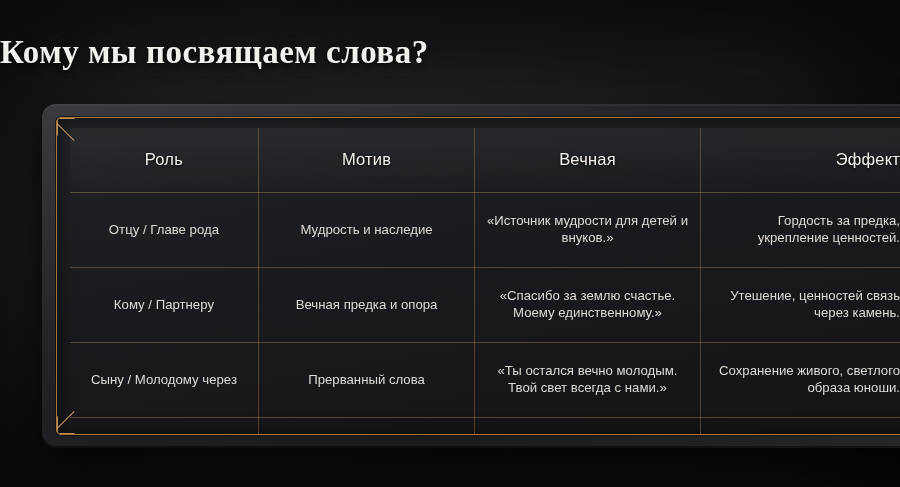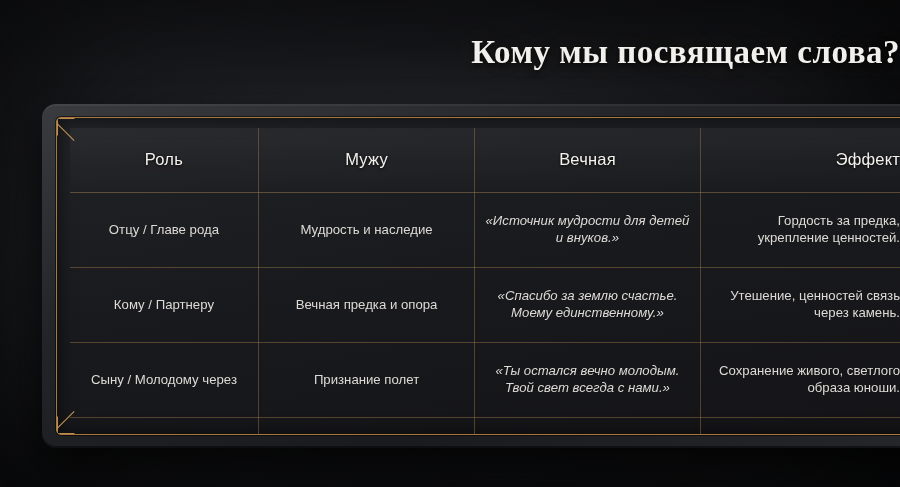--- a/index.html
+++ b/index.html
@@ -37,21 +37,21 @@
     inset: 0;
     box-shadow: inset 0 0 150px 40px rgba(0,0,0,0.65);
     pointer-events: none;
   }
 
   .title {
     position: absolute;
     top: 34px;
     left: 0;
     width: 900px;
-    text-align: right;
+    text-align: left;
     font-family: "Liberation Serif", "DejaVu Serif", serif;
     font-size: 33px;
     font-weight: 700;
     letter-spacing: 0.5px;
     color: #f2f0ec;
     text-shadow: 0 2px 6px rgba(0,0,0,0.85), 0 0 24px rgba(200,170,120,0.12);
     z-index: 4;
   }
 
   
@@ -146,21 +146,20 @@
     letter-spacing: 0.2px;
     text-shadow: 0 1px 3px rgba(0,0,0,0.8);
     background: linear-gradient(180deg, rgba(255,255,255,0.045), rgba(255,255,255,0.0));
   }
   table.matrix td {
     font-size: 13.2px;
     height: 62px;
     color: #dedbd6;
   }
   td.quote {
-    font-style: italic;
     color: #e8e5df;
   }
   .col-role   { width: 22.2%; }
   .col-motive { width: 25.8%; }
   .col-example{ width: 27.0%; }
   .col-effect { width: 25.0%; }
 </style>
 </head>
 <body>
 
@@ -177,41 +176,41 @@
       <span class="corner br"></span>
       <span class="corner-cut cc-tl"></span>
       <span class="corner-cut cc-tr"></span>
       <span class="corner-cut cc-bl"></span>
       <span class="corner-cut cc-br"></span>
 
       <table class="matrix">
         <thead>
           <tr>
             <th class="col-role">Роль</th>
-            <th class="col-motive">Мужу</th>
+            <th class="col-motive">Мотив</th>
             <th class="col-example">Вечная</th>
             <th class="col-effect">Эффект</th>
           </tr>
         </thead>
         <tbody>
           <tr>
             <td>Отцу / Главе рода</td>
             <td>Мудрость и наследие</td>
             <td class="quote">«Источник мудрости для детей и внуков.»</td>
             <td>Гордость за предка, укрепление ценностей.</td>
           </tr>
           <tr>
             <td>Кому / Партнеру</td>
             <td>Вечная предка и опора</td>
             <td class="quote">«Спасибо за землю счастье. Моему единственному.»</td>
             <td>Утешение, ценностей связь через камень.</td>
           </tr>
           <tr>
             <td>Сыну / Молодому через</td>
-            <td>Признание полет</td>
+            <td>Прерванный слова</td>
             <td class="quote">«Ты остался вечно молодым. Твой свет всегда с нами.»</td>
             <td>Сохранение живого, светлого образа юноши.</td>
           </tr>
           <tr>
             <td>Воину / Защитнику</td>
             <td>Мужество и долг</td>
             <td class="quote">«Пал смертью храбрых, защищая родную землю.»</td>
             <td>Признание подвига и статуса воина света.</td>
           </tr>
         </tbody>

